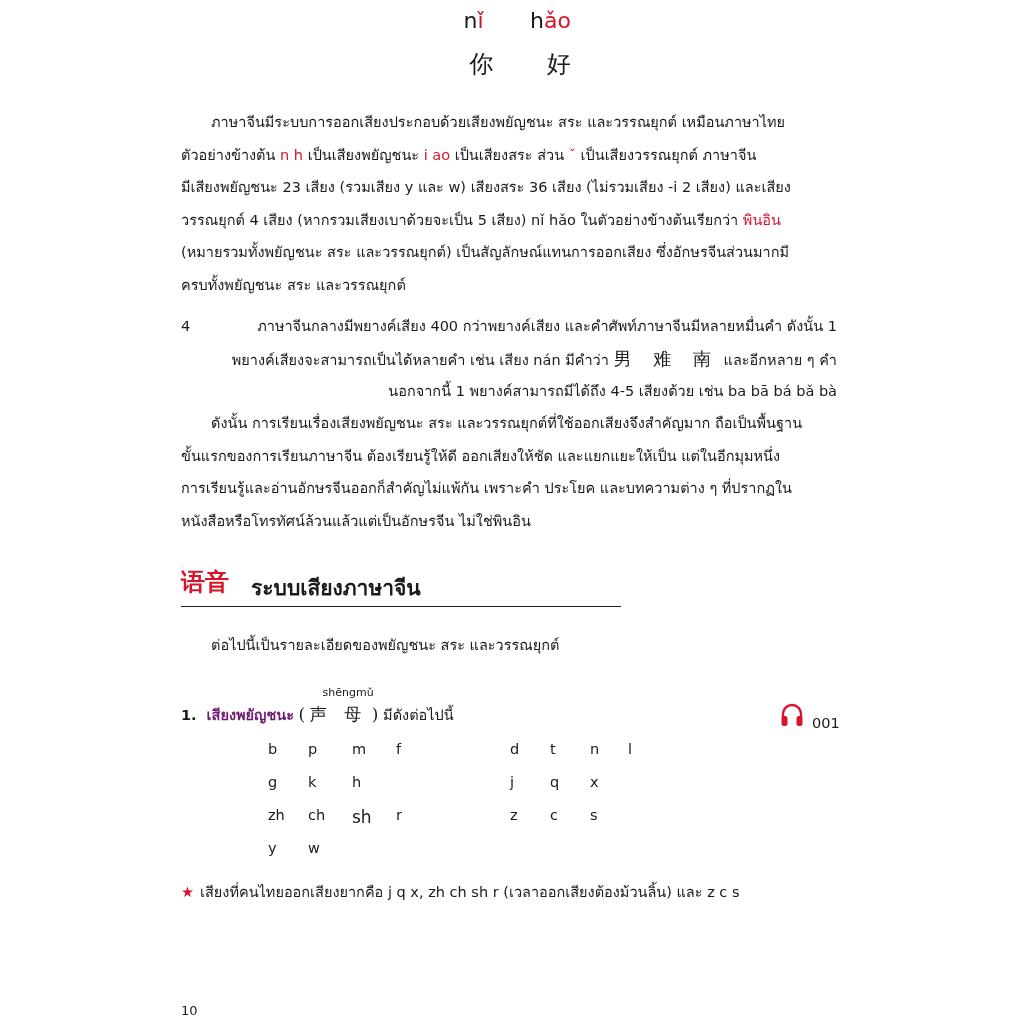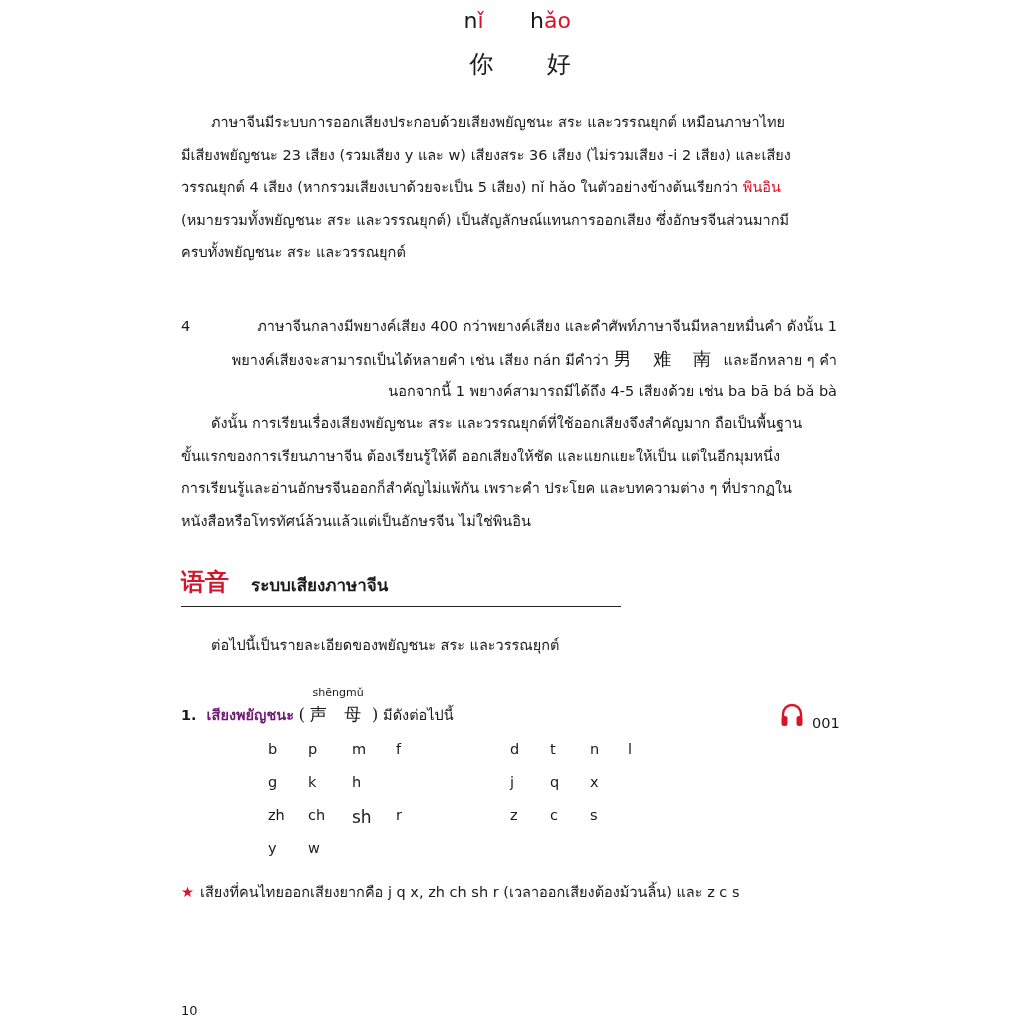--- a/index.html
+++ b/index.html
@@ -25,48 +25,49 @@
   }
   .para .line { display: block; white-space: nowrap; height: 32.5px; }
   .indent { padding-left: 30px; }
   .numbered { left: 181px; width: 656px; font-size: 14.5px; line-height: 32.5px; }
   .numbered .num { position: absolute; left: 0; top: 0; }
   .numbered .body { position: absolute; left: 30px; width: 626px; }
   .numbered .line { display: block; white-space: nowrap; height: 32.5px; text-align: right; }
   .cjk { font-family: "DejaVu Serif", serif; font-size: 18px; letter-spacing: 8px; }
   .section-head { top: 566px; left: 181px; width: 440px; height: 40px; border-bottom: 1.5px solid #222; }
   .section-head .zh { position: absolute; left: 0; top: 0; font-size: 24px; font-weight: bold; color: #d6142a; font-family: "DejaVu Sans", sans-serif; }
-  .section-head .th { position: absolute; left: 70px; top: 5px; font-size: 17px; font-weight: bold; }
+  .section-head .th { position: absolute; left: 70px; top: 5px; font-size: 21px; font-weight: bold; }
   .intro { top: 633px; left: 211px; font-size: 14.5px; }
   .item1 { top: 703px; left: 181px; font-size: 14.5px; white-space: nowrap; }
   .item1 .n { font-weight: bold; }
   .item1 .label { font-weight: bold; color: #701a75; margin-left: 10px; }
   .item1 .paren { font-family: "DejaVu Serif", serif; font-size: 17px; }
   .item1 .ruby-wrap { position: relative; display: inline-block; }
-  .item1 .ruby { position: absolute; top: -17px; left: 14px; font-size: 11px; white-space: nowrap; }
+  .item1 .ruby { position: absolute; top: -17px; left: 24px; font-size: 11px; white-space: nowrap; }
   .audio { top: 702px; left: 780px; font-size: 14.5px; display: flex; align-items: flex-end; gap: 8px; }
   .cell { position: absolute; white-space: nowrap; }
   .note { top: 880px; left: 181px; font-size: 14.5px; white-space: nowrap; }
   .note .star { color: #d6142a; margin-right: 6px; }
   .page-no { top: 1003px; left: 181px; font-size: 13px; }
 </style>
 </head>
 <body>
 
 <div class="abs pinyin-head">
   <span class="syl"><span>n</span><span class="red">ǐ</span></span>
   <span class="syl"><span>h</span><span class="red">ǎo</span></span>
 </div>
 <div class="abs hanzi-head">
   <span>你</span>
   <span>好</span>
 </div>
 
 <div class="abs para" id="p1" style="top:106px;">
     <span class="line indent"><span>ภาษาจีนมีระบบการออกเสียงประกอบด้วยเสียงพยัญชนะ สระ และวรรณยุกต์ เหมือนภาษาไทย</span></span>
+    <span class="line"><span>ตัวอย่างข้างต้น </span><span class="red">n h</span><span> เป็นเสียงพยัญชนะ </span><span class="red">i ao</span><span> เป็นเสียงสระ ส่วน </span><span class="red">ˇ</span><span> เป็นเสียงวรรณยุกต์ ภาษาจีน</span></span>
     <span class="line"><span>มีเสียงพยัญชนะ 23 เสียง (รวมเสียง y และ w) เสียงสระ 36 เสียง (ไม่รวมเสียง -i 2 เสียง) และเสียง</span></span>
     <span class="line"><span>วรรณยุกต์ 4 เสียง (หากรวมเสียงเบาด้วยจะเป็น 5 เสียง) nǐ hǎo ในตัวอย่างข้างต้นเรียกว่า </span><span class="red">พินอิน</span></span>
     <span class="line"><span>(หมายรวมทั้งพยัญชนะ สระ และวรรณยุกต์) เป็นสัญลักษณ์แทนการออกเสียง ซึ่งอักษรจีนส่วนมากมี</span></span>
     <span class="line"><span>ครบทั้งพยัญชนะ สระ และวรรณยุกต์</span></span>
   </div>
 
 <div class="abs numbered" id="n4" style="top:310px; height:100px;">
   <span class="num">4</span>
   <div class="body" id="n4body">
       <span class="line"><span>ภาษาจีนกลางมีพยางค์เสียง 400 กว่าพยางค์เสียง และคำศัพท์ภาษาจีนมีหลายหมื่นคำ ดังนั้น 1</span></span>

